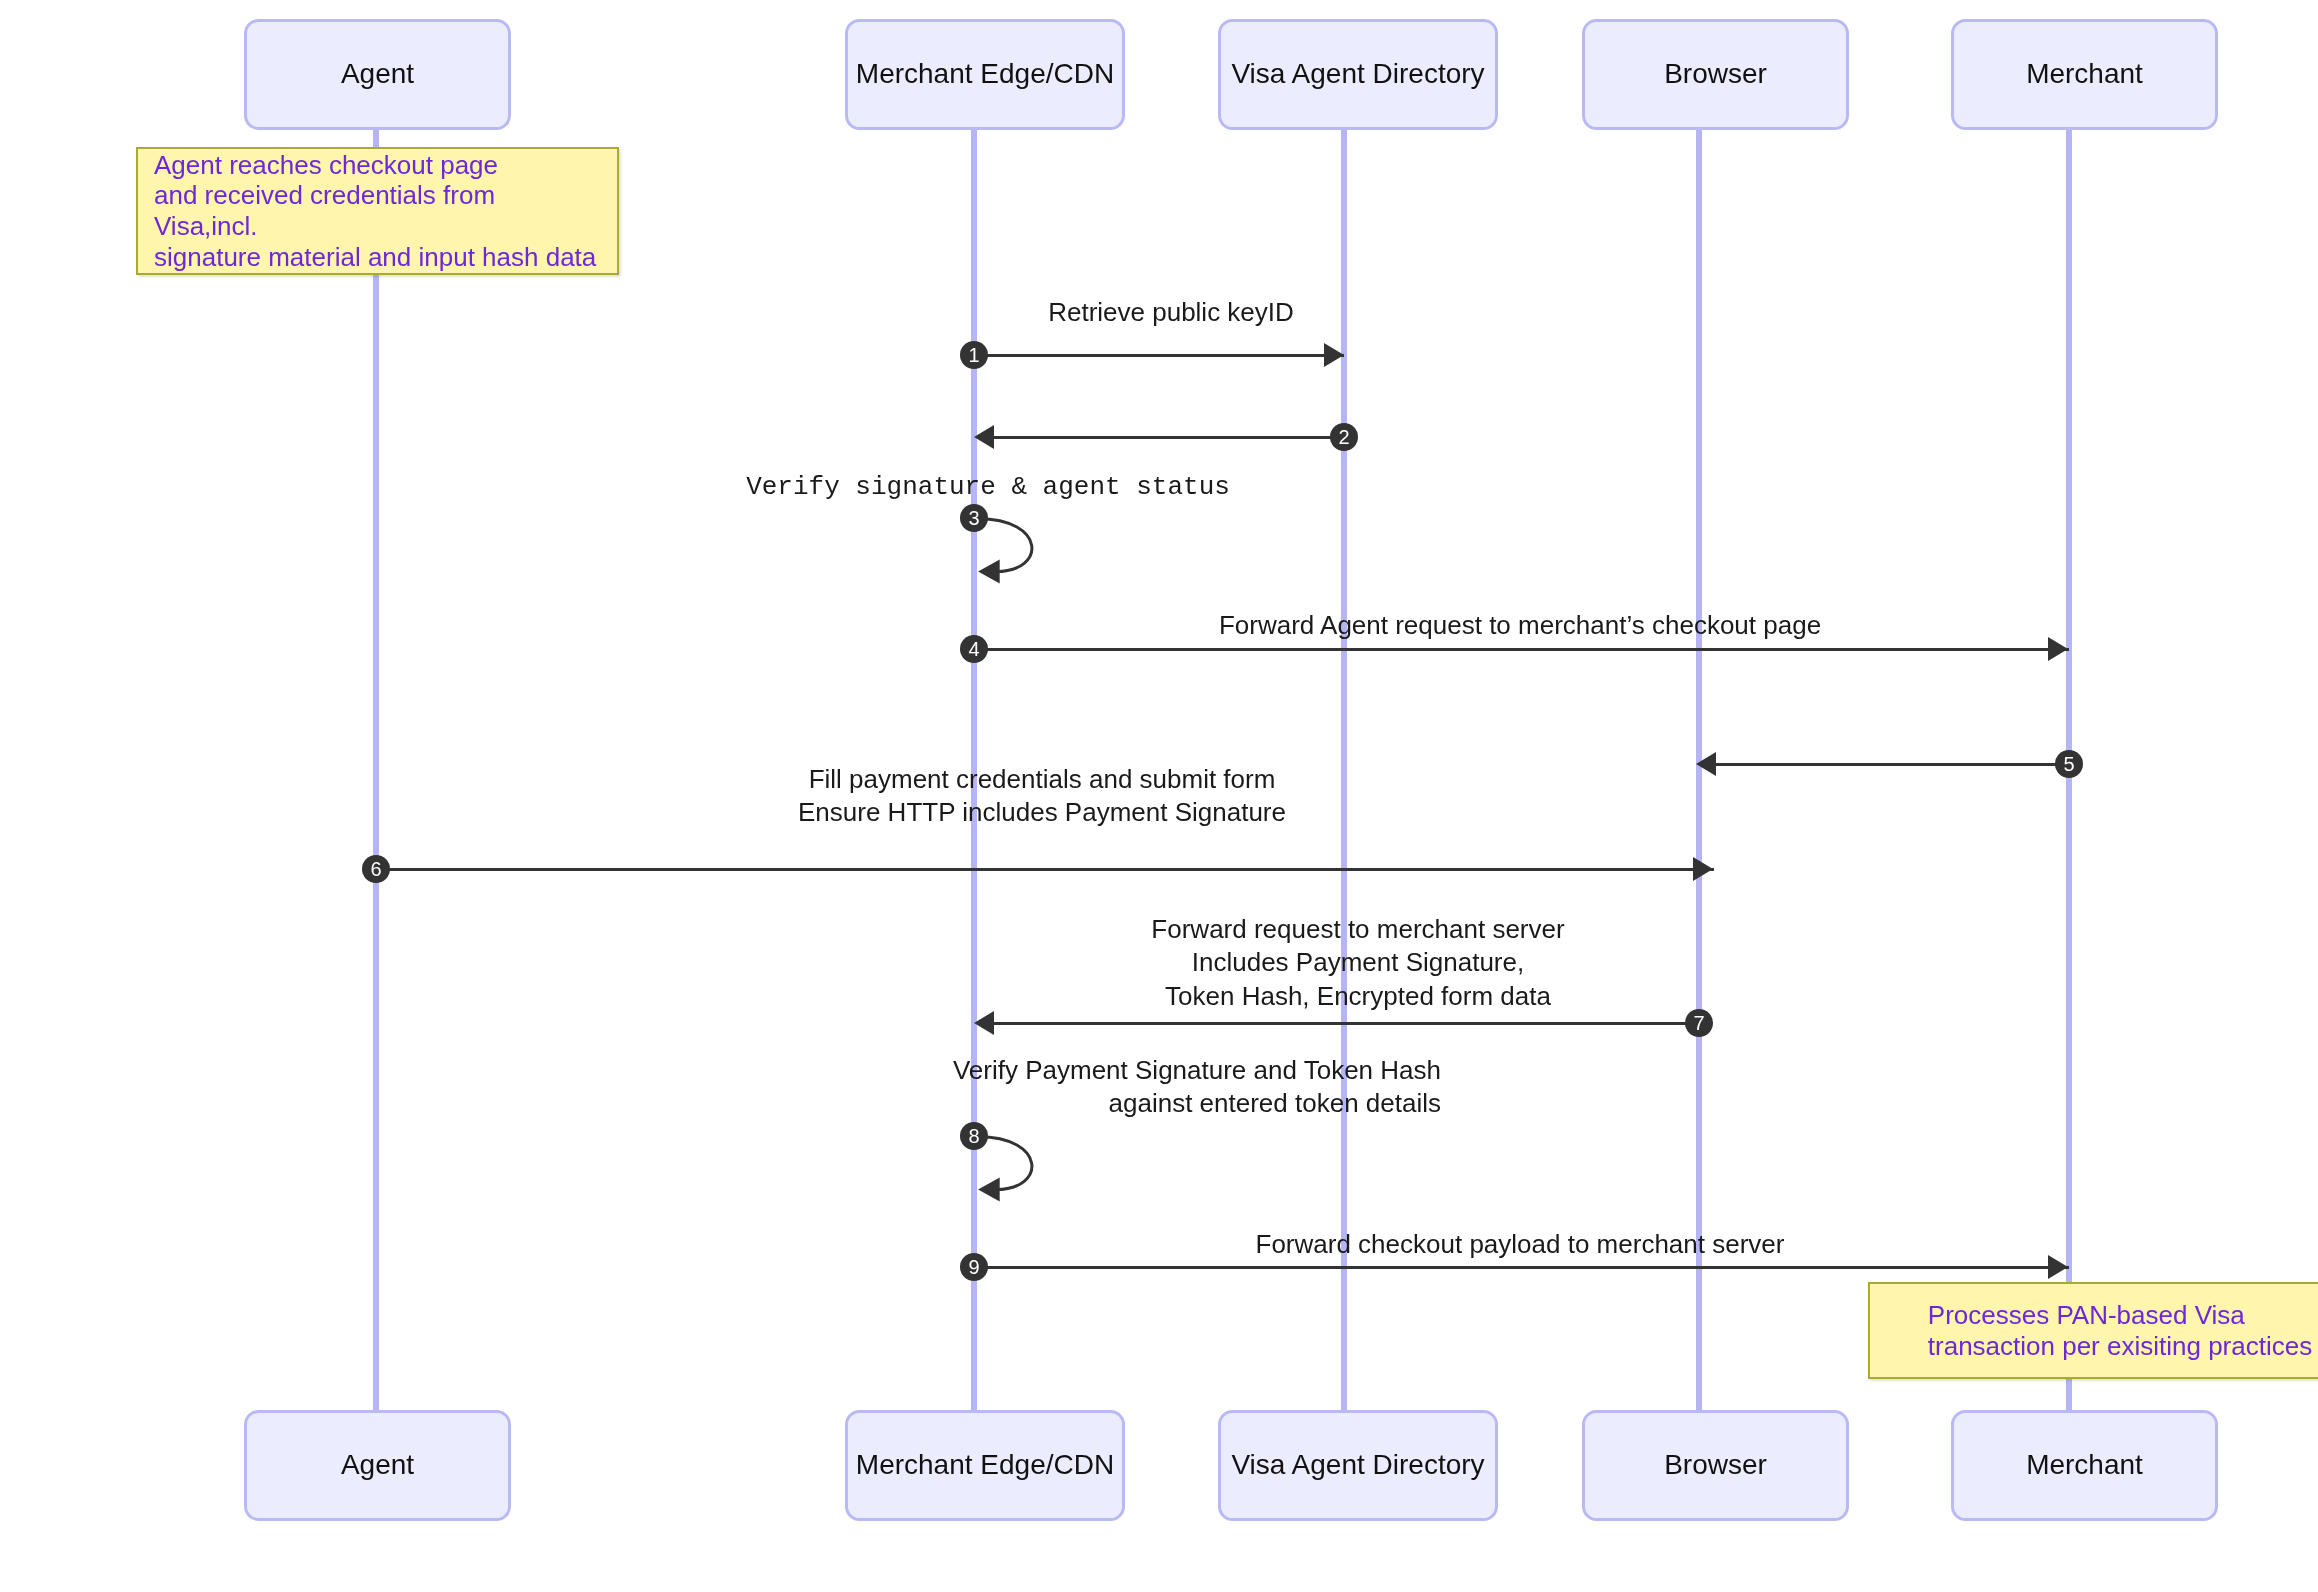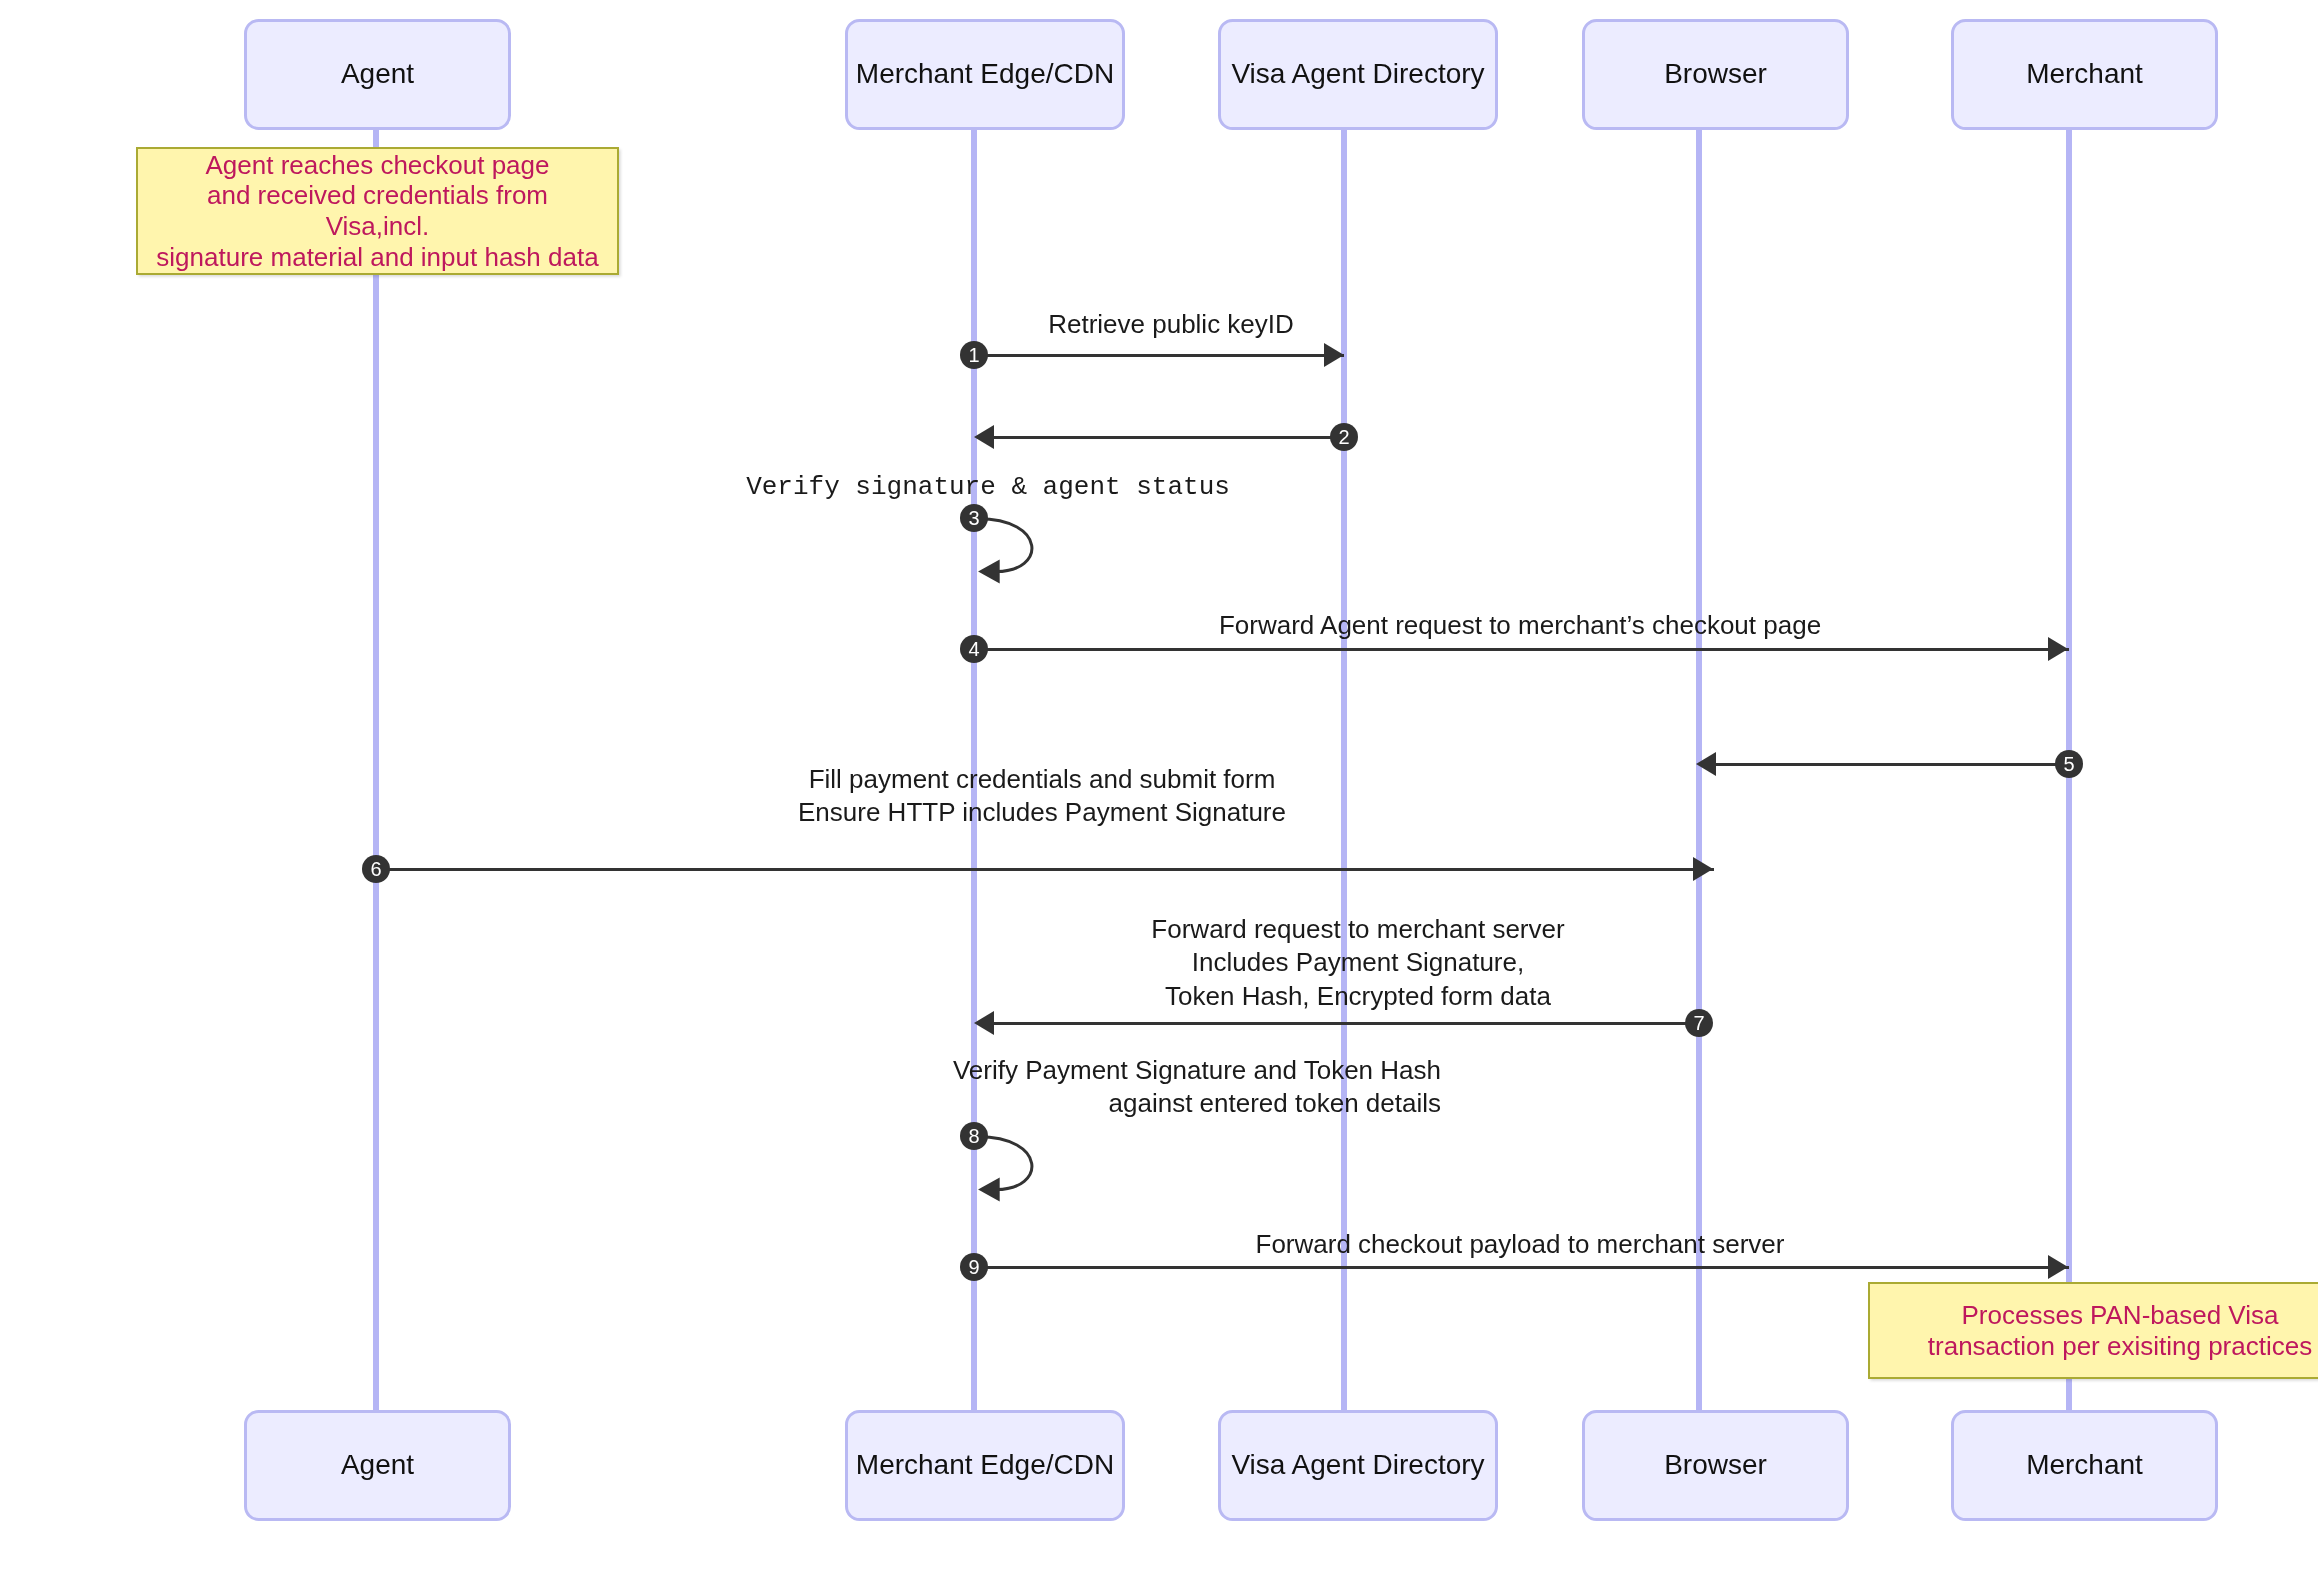--- a/index.html
+++ b/index.html
@@ -45,24 +45,24 @@
     text-align: center;
     white-space: nowrap;
     padding: 0 8.5px;
   }
   
   .note {
     position: absolute;
     box-sizing: border-box;
     background: #fff5ad;
     border: 2.4px solid #aaaa33;
-    color: #be185d;
+    color: #6d28d9;
     font-size: 26px;
     line-height: 1.18;
-    text-align: center;
+    text-align: left;
     display: flex;
     align-items: center;
     justify-content: center;
     padding: 6px 16px;
     box-shadow: 2.4px 2.4px 3px rgba(0,0,0,0.16);
     white-space: pre-line;
   }
   
   .msg-label {
     position: absolute;
@@ -150,21 +150,21 @@
     <span>Merchant</span>
   </div>
 
   <div class="note" style="left:88px; top:147px; width:483px; height:128px;">Agent reaches checkout page
 and received credentials from Visa,incl.
 signature material and input hash data</div>
 
   <div class="note" style="left:1820px; top:1282px; width:504px; height:97px;">Processes PAN-based Visa
 transaction per exisiting practices</div>
 
-  <div class="msg-label" style="left:1123px; top:308px; width:543px;">Retrieve public keyID</div>
+  <div class="msg-label" style="left:1123px; top:296px; width:543px;">Retrieve public keyID</div>
   <div class="msg-line" style="left:926px; top:354px; width:370px;"></div>
   <div class="arrow-head right" style="left:1276px; top:343px;"></div>
   <div class="seq-num" style="left:926px; top:355px;">
       <span>1</span>
     </div>
 
   <div class="msg-line" style="left:944px; top:436px; width:352px;"></div>
   <div class="arrow-head left" style="left:926px; top:425px;"></div>
   <div class="seq-num" style="left:1296px; top:437px;">
       <span>2</span>

